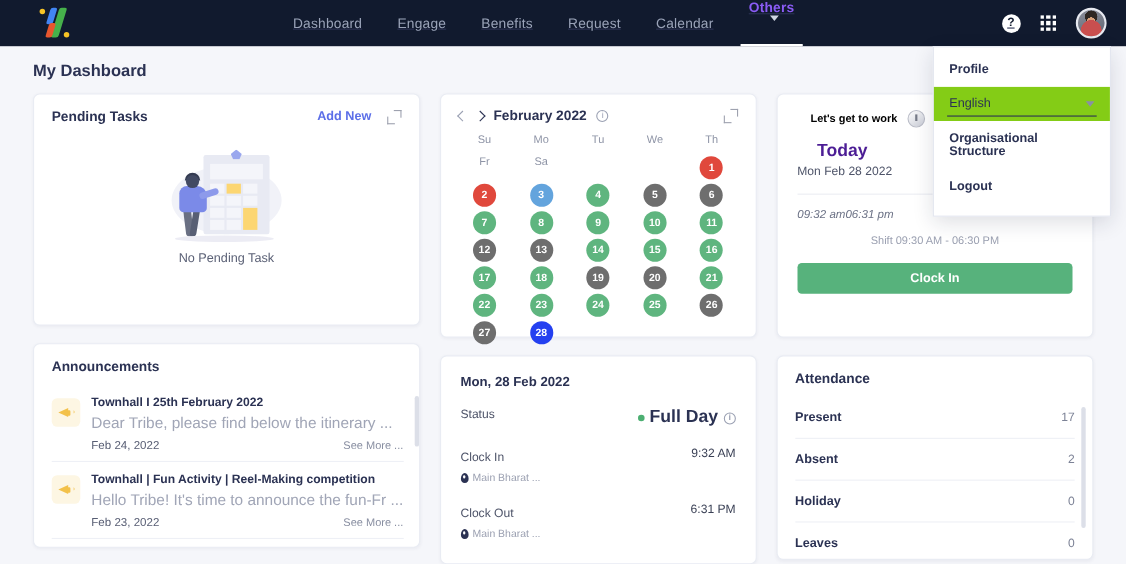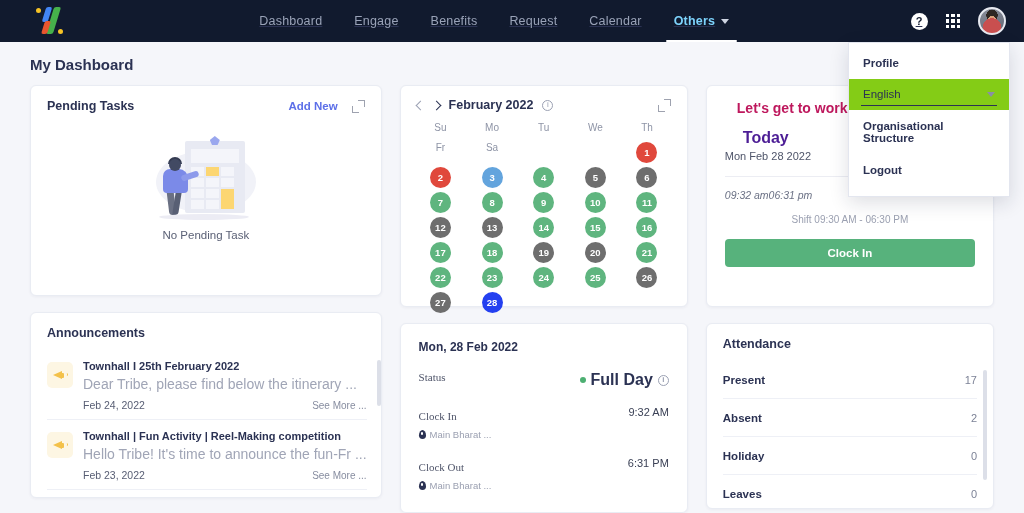--- a/index.html
+++ b/index.html
@@ -36,21 +36,21 @@
   .nav-link {
     position: relative;
     font-size: 12.5px;
     color: #9aa3b8;
     letter-spacing: .2px;
     cursor: pointer;
     height: 100%;
     display: flex;
     align-items: center;
   }
-  .nav-link.active { color: #7dd3fc; font-weight: 600; }
+  .nav-link.active { color: #8b5cf6; font-weight: 600; flex-direction: column; }
   .nav-link.active::after {
     content: ""; position: absolute; left: -8px; right: -8px; bottom: 0;
     height: 2.5px; background: #ffffff; border-radius: 2px;
   }
   .caret-down {
     display: inline-block; margin-left: 6px;
     width: 0; height: 0;
     border-left: 4px solid transparent;
     border-right: 4px solid transparent;
     border-top: 5px solid #cfd5e2;
@@ -218,32 +218,32 @@
   .day.gray   { background: #6e6e6e; }
   .day.today  { background: #2440f0; }
 
   
   .day-card { height: 190px; overflow: hidden; }
   .day-title { font-size: 12px; font-weight: 700; color: #2b3253; padding: 16px 18px 0; }
   .row {
     display: flex; align-items: flex-start; justify-content: space-between;
     padding: 17px 18px 0;
   }
-  .row-label { font-size: 11px; color: #4e5469; font-family: Liberation Serif, serif; }
+  .row-label { font-size: 11px; color: #4e5469; }
   .row-value { font-size: 11px; color: #3a4055; }
   .status-val { display: flex; align-items: center; gap: 5px; font-weight: 700; color: #2b3253; }
   .dot-green { width: 6px; height: 6px; border-radius: 50%; background: #4caf72; }
   .loc { display: flex; align-items: center; gap: 4px; margin-top: 5px; font-size: 9.5px; color: #9ba0b1; }
   .pin { width: 7px; height: 9px; background: #2b3253; border-radius: 50% 50% 50% 50% / 58% 58% 42% 42%; position: relative; }
   .pin::after { content: ""; position: absolute; left: 2.1px; top: 2px; width: 2.7px; height: 2.7px; border-radius: 50%; background: #ffffff; }
 
   
   .work-card { height: 222px; }
   .work-head { display: flex; align-items: center; gap: 9px; padding: 14px 18px 0; }
-  .work-title { font-size: 14px; font-weight: 700; color: #be185d; padding-left: 12px; }
+  .work-title { font-size: 10px; font-weight: 700; color: #000000; padding-left: 12px; }
   .clock-glyph {
     width: 16px; height: 16px; border-radius: 50%;
     background: linear-gradient(145deg, #fdfdfd, #c9ccd6);
     border: 1px solid #b9bcc7; position: relative;
   }
   .clock-glyph::after {
     content: ""; position: absolute; left: 6.5px; top: 2.5px;
     width: 1.4px; height: 6px; background: #767a87;
   }
   .today-big { font-size: 16px; font-weight: 700; color: #4c1d95; padding: 13px 36px 0; }

